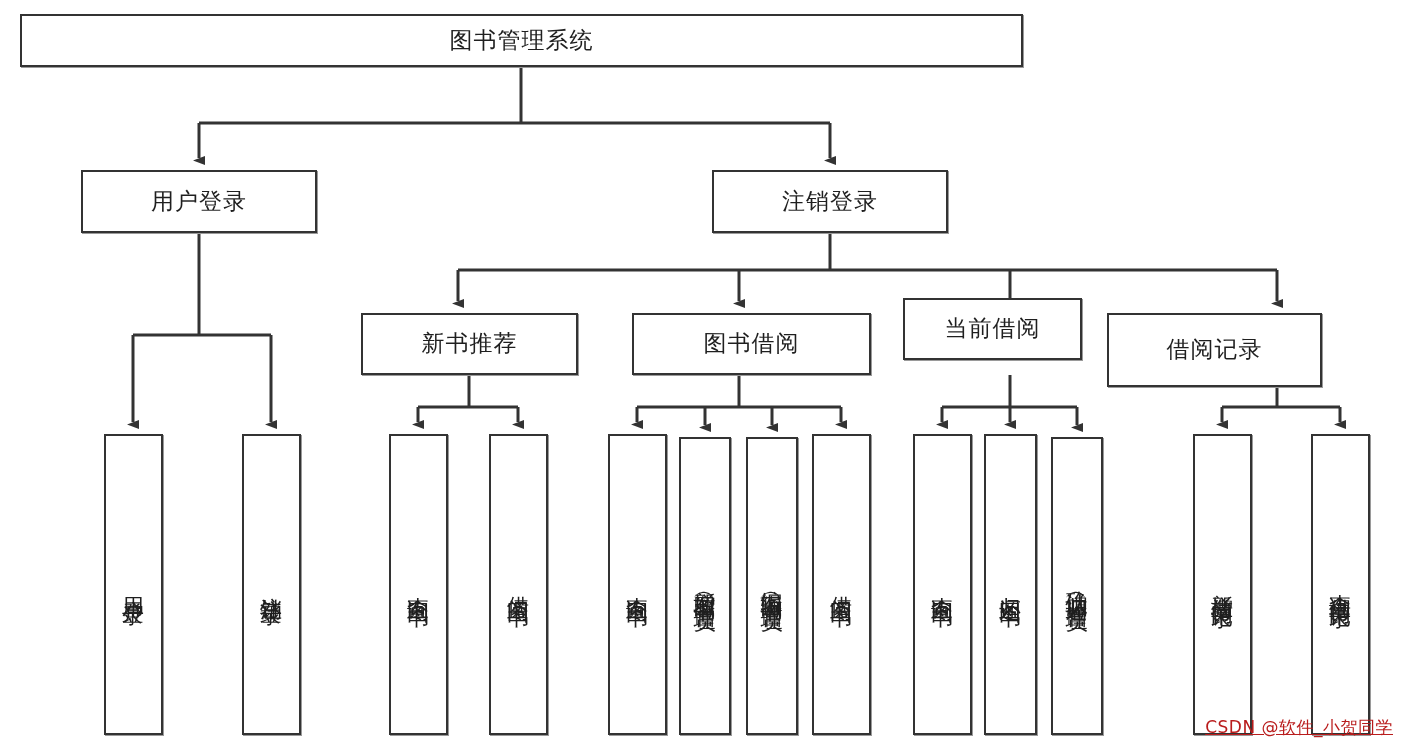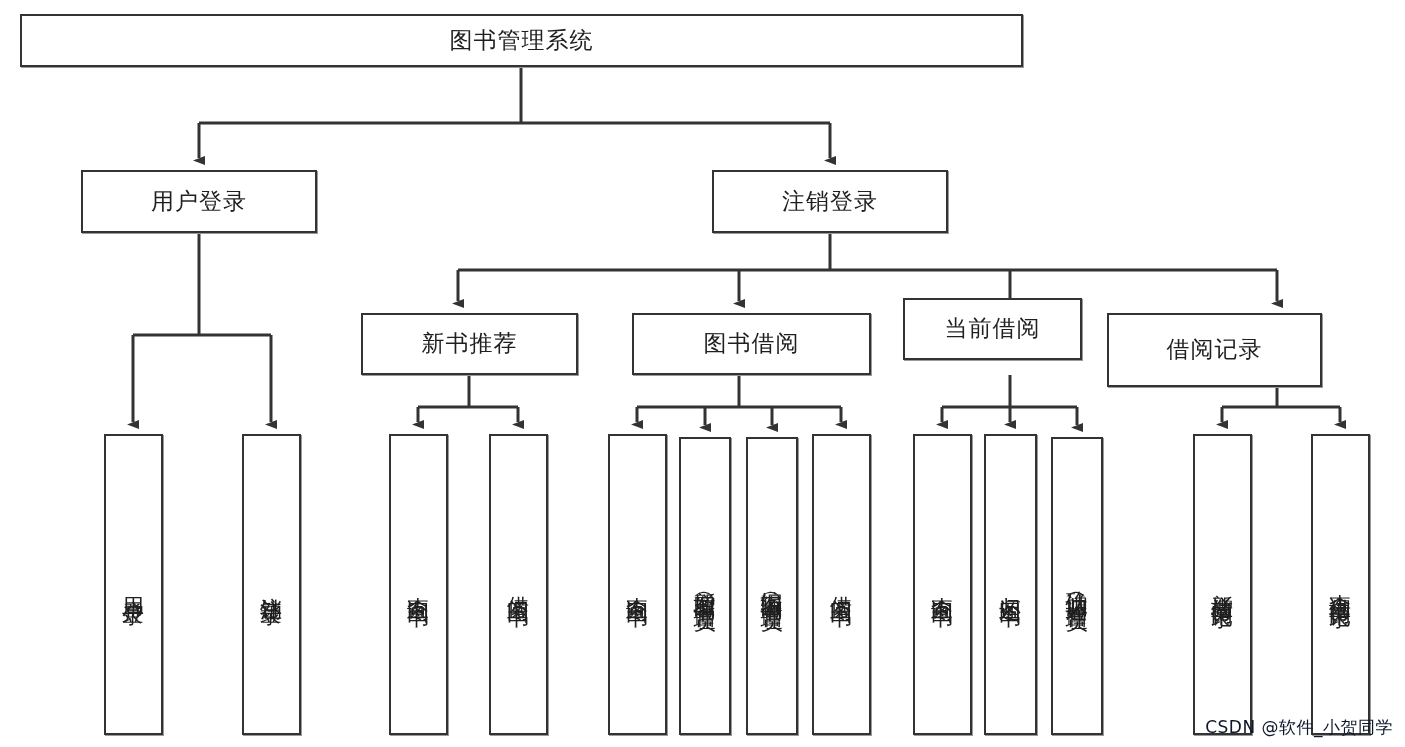--- a/index.html
+++ b/index.html
@@ -54,25 +54,26 @@
     font-size: 22px;
     letter-spacing: 3px;
     line-height: 1.05;
     white-space: nowrap;
   }
   .watermark {
     position: absolute;
     right: 12px;
     bottom: 8px;
     font-size: 17px;
-    color: #0f172a;
+    color: #b91c1c;
     letter-spacing: 0.5px;
     white-space: nowrap;
     z-index: 3;
     user-select: none;
+    text-decoration: underline;
   }
 </style>
 </head>
 <body>
 
 <div id="diagram-root">
 
   <svg id="diagram-svg" viewBox="0 0 1405 747" xmlns="http://www.w3.org/2000/svg">
     <defs>
       <marker id="arrowhead" markerWidth="10" markerHeight="12" refX="2" refY="6" orient="auto" markerUnits="userSpaceOnUse">

